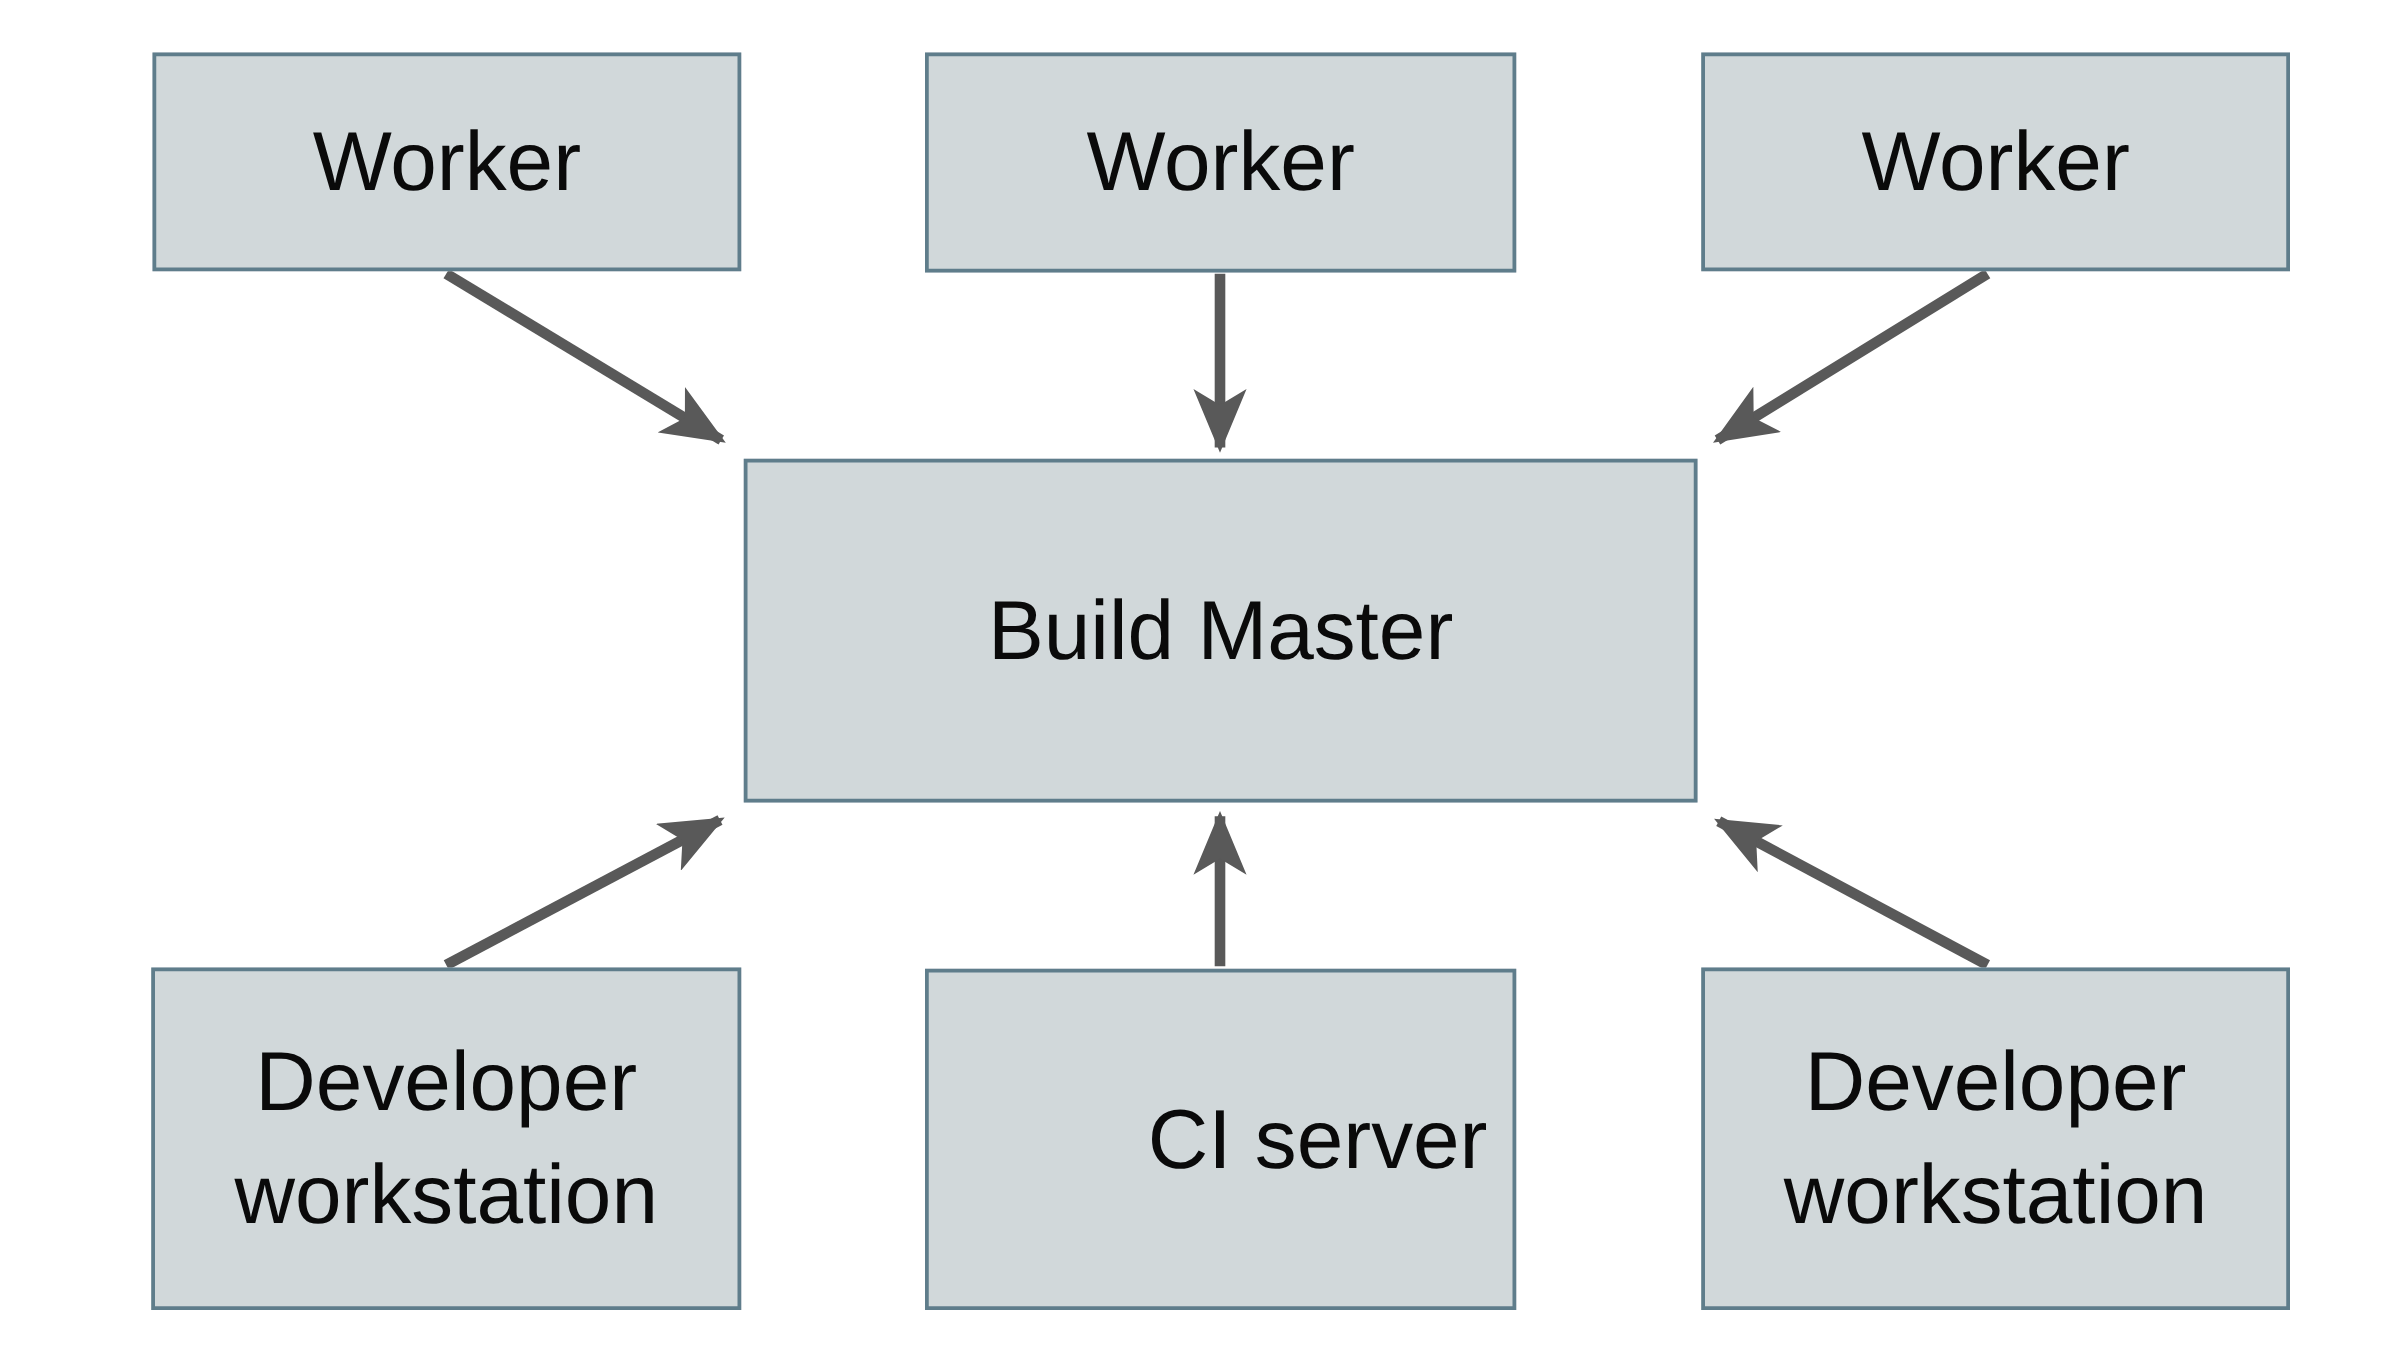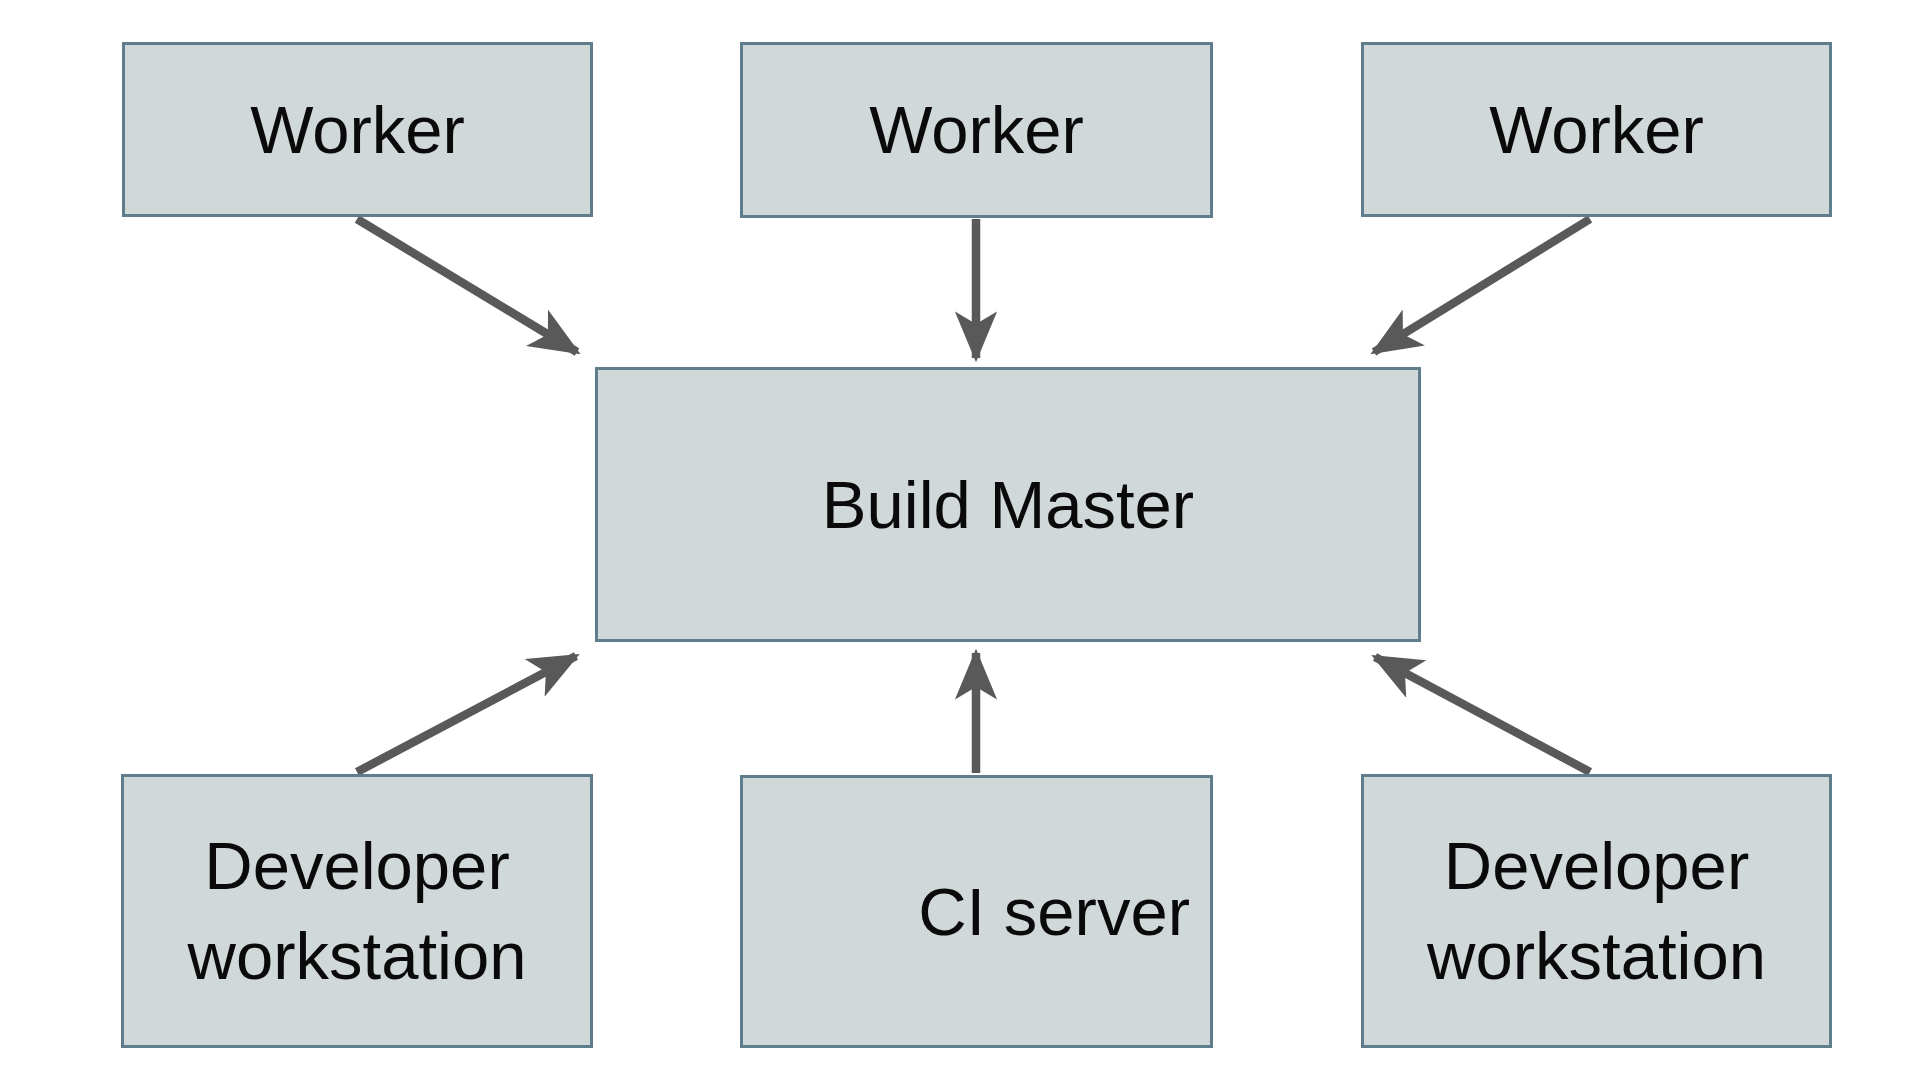--- a/index.html
+++ b/index.html
@@ -28,21 +28,21 @@
     color: #0a0a0a;
     font-size: 67px;
     line-height: 1.34;
     padding: 0 20px;
   }
   
   #node-worker-left   { left: 122px;  top: 42px;  width: 471px; height: 175px; }
   #node-worker-center { left: 740px;  top: 42px;  width: 473px; height: 176px; }
   #node-worker-right  { left: 1361px; top: 42px;  width: 471px; height: 175px; }
   
-  #node-build-master  { left: 595px;  top: 367px; width: 826px; height: 275px; }
+  #node-build-master  { left: 595px;  top: 367px; width: 763px; height: 275px; }
   
   #node-dev-left      { left: 121px;  top: 774px; width: 472px; height: 274px; }
   #node-ci-server     { left: 740px;  top: 775px; width: 473px; height: 273px; justify-content: flex-end; }
   #node-dev-right     { left: 1361px; top: 774px; width: 471px; height: 274px; }
 
   #arrow-layer {
     position: absolute;
     left: 0; top: 0;
     width: 1910px;
     height: 1090px;

